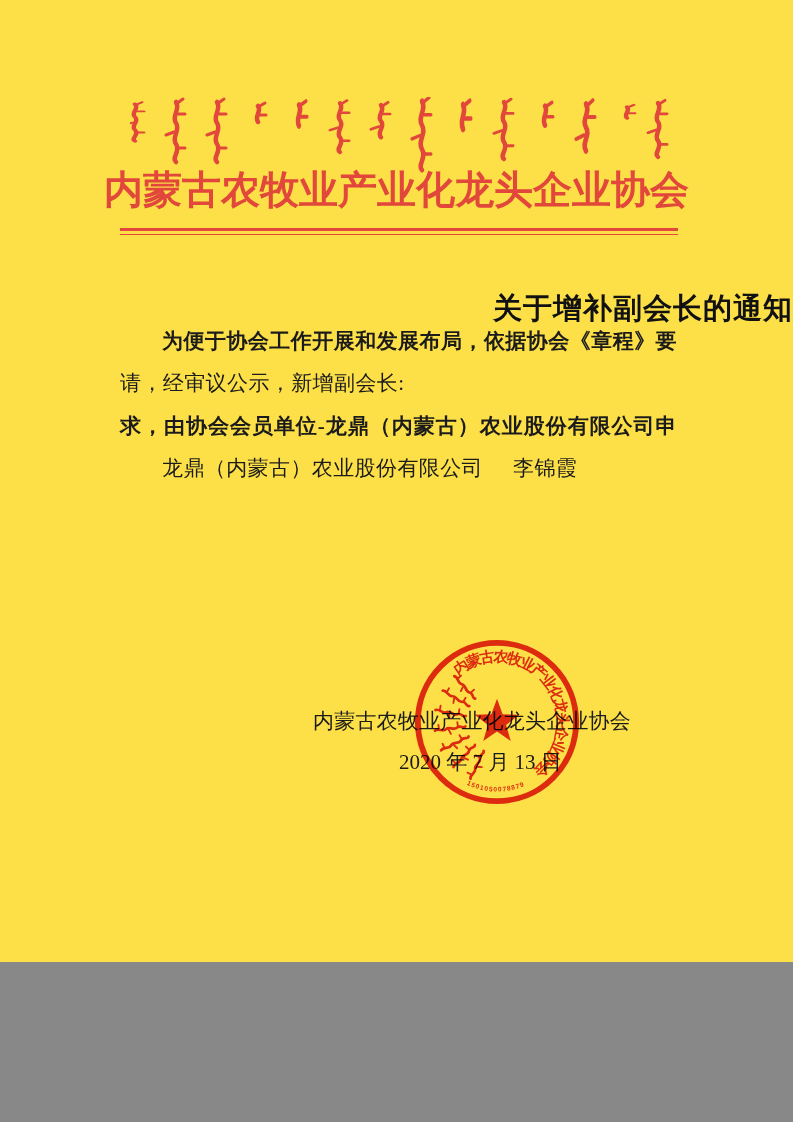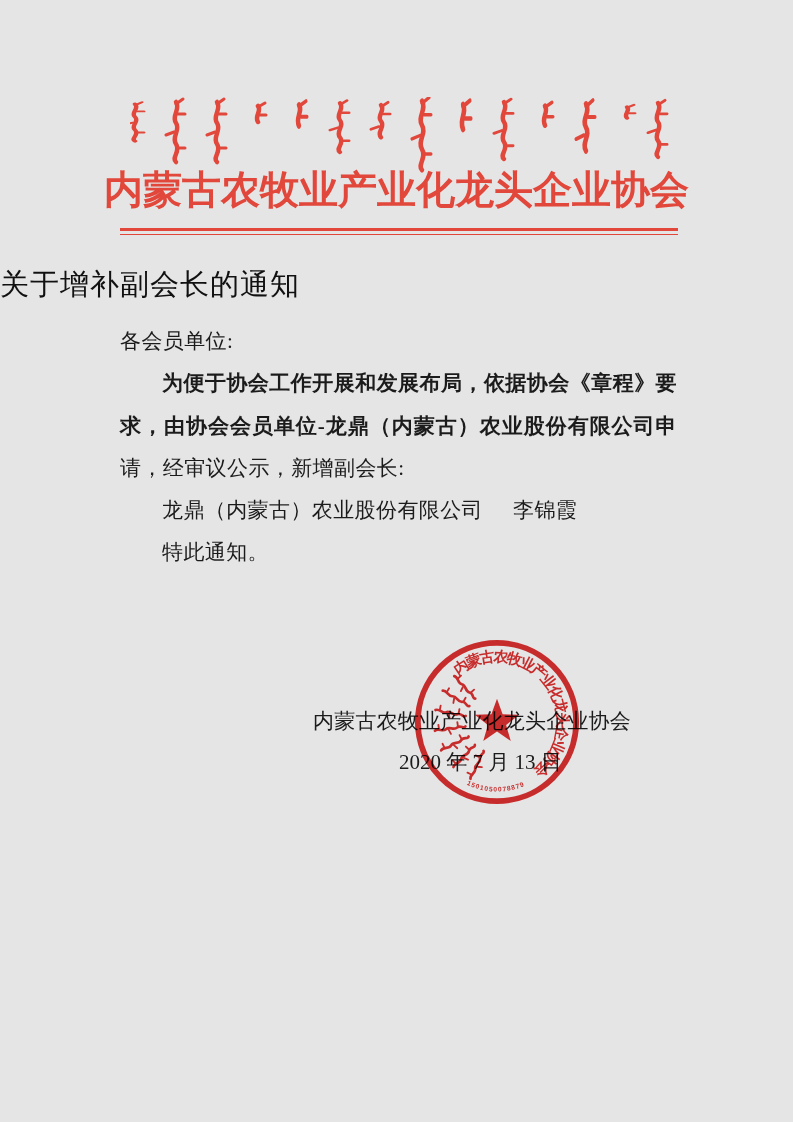--- a/index.html
+++ b/index.html
@@ -1,39 +1,39 @@
 <!DOCTYPE html>
 <html><head>
 <meta charset="utf-8">
 <style>
   html,body{margin:0;padding:0;background:#888;}
   .page{
     position:relative;
-    width:793px;height:1122px;
+    width:793px;height:962px;
     margin:0 auto;
-    background:#e5e5e5;
+    background:#fde047;
     overflow:hidden;
     font-family:"Liberation Serif","DejaVu Serif",serif;
     color:#1b1b1b;
   }
   
   .mn-header{position:absolute;left:130px;top:97px;width:545px;height:80px;}
   .letterhead{
     position:absolute;left:0;top:163px;width:793px;
     text-align:center;
     font-size:39px;font-weight:bold;color:#e2473b;
     letter-spacing:0px;white-space:nowrap;
   }
   .rule{position:absolute;left:120px;top:228px;width:558px;}
   .rule-a{height:3px;background:#e2473b;}
   .rule-b{height:1.5px;background:#e2473b;margin-top:2.5px;}
   
   .title{
-    position:absolute;left:0;top:265px;width:793px;margin:0;
-    text-align:left;font-size:29px;font-weight:normal;color:#111;
+    position:absolute;left:0;top:289px;width:793px;margin:0;
+    text-align:right;font-size:29px;font-weight:bold;color:#111;
     letter-spacing:1px;
   }
   
   .body{
     position:absolute;left:120px;top:320px;width:557px;
     font-size:21px;line-height:42.3px;
     letter-spacing:0.4px;
   }
   .line{min-height:42.3px;}
   .indent{text-indent:42px;}
@@ -96,28 +96,26 @@
   <div class="letterhead">内蒙古农牧业产业化龙头企业协会</div>
 
   <div class="rule">
     <div class="rule-a"></div>
     <div class="rule-b"></div>
   </div>
 
   <h1 class="title">关于增补副会长的通知</h1>
 
   <div class="body">
-    <div class="line">各会员单位:</div>
     <div class="line indent just">为便于协会工作开展和发展布局，依据协会《章程》要</div>
+    <div class="line">请，经审议公示，新增副会长:</div>
     <div class="line just">求，由协会会员单位-龙鼎（内蒙古）农业股份有限公司申</div>
-    <div class="line">请，经审议公示，新增副会长:</div>
     <div class="line indent">
       <span>龙鼎（内蒙古）农业股份有限公司</span><span class="gap">李锦霞</span>
     </div>
-    <div class="line indent">特此通知。</div>
   </div>
 
   <div class="sig-org">内蒙古农牧业产业化龙头企业协会</div>
   <div class="sig-date">2020 年 7 月 13 日</div>
 
   <svg class="seal" viewBox="0 0 320 320" xmlns="http://www.w3.org/2000/svg">
     <defs>
       <path id="ringPath" d="M 86.7 72.7 A 114 114 0 1 1 225.4 253.4" fill="none"></path>
       <path id="numPath" d="M 102.6 277.8 A 131 131 0 0 0 217.4 277.8" fill="none"></path>
       <g id="mg" stroke="#dc1f1f" fill="none" stroke-linecap="round">

